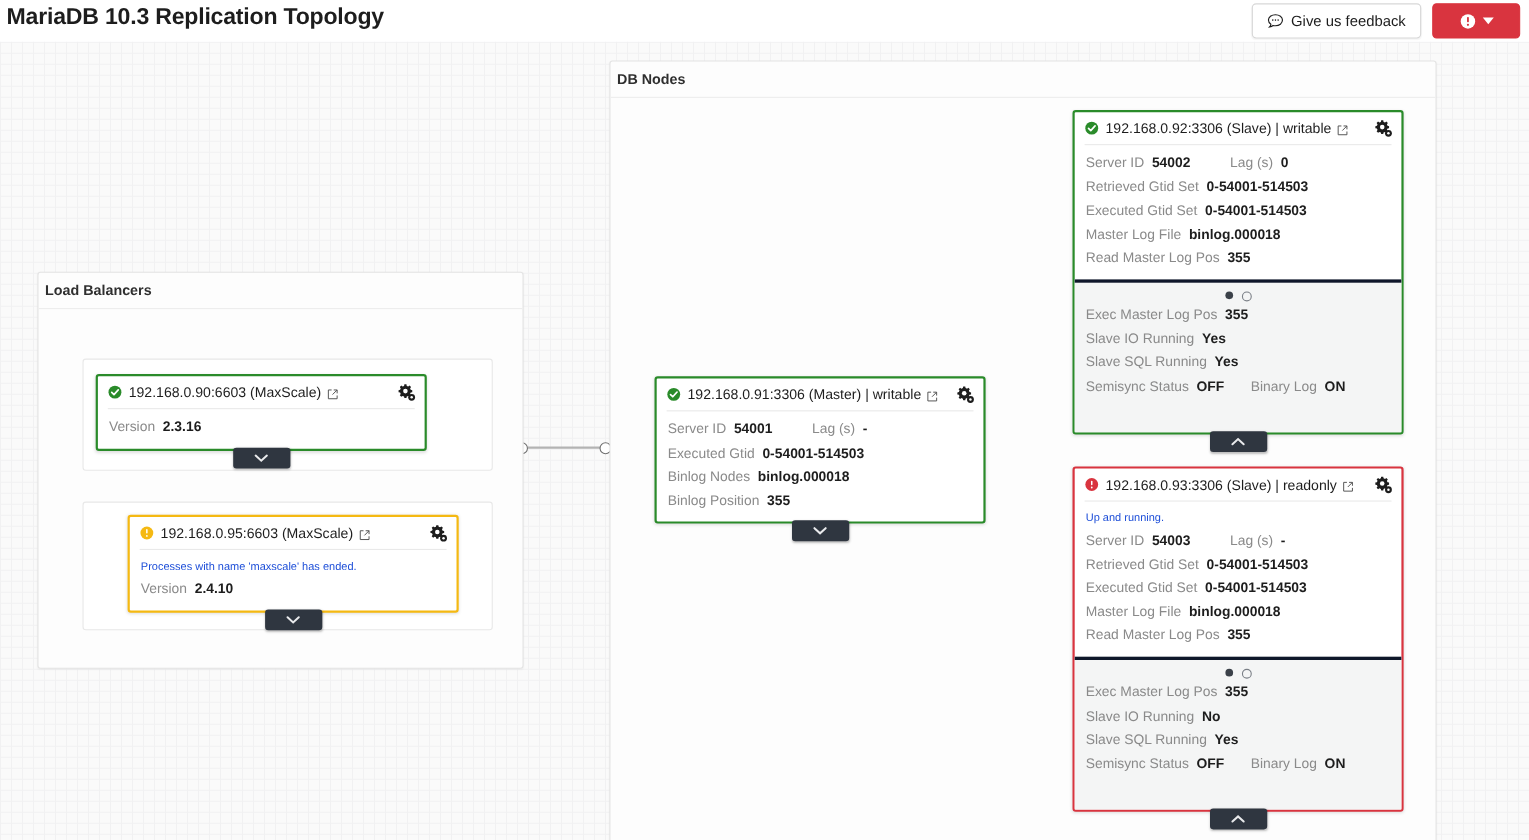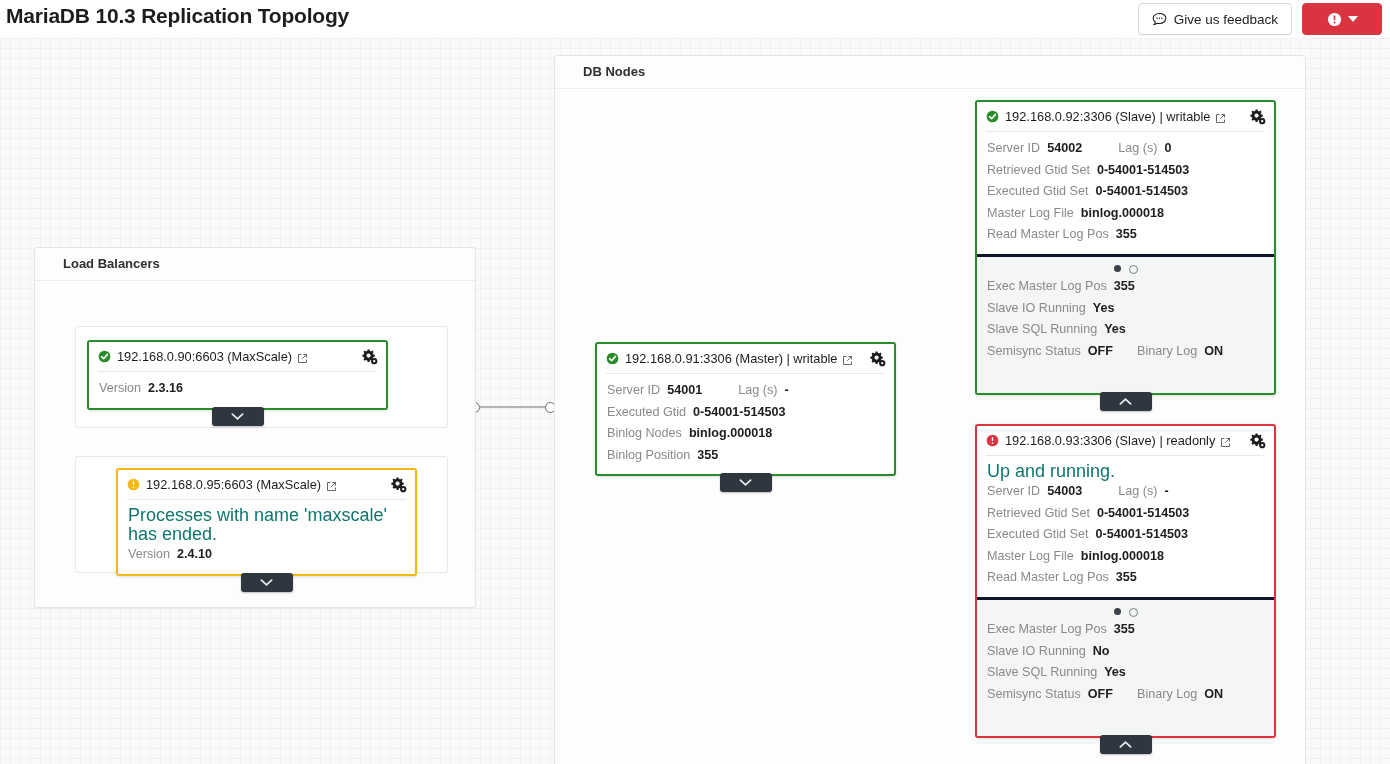--- a/index.html
+++ b/index.html
@@ -51,21 +51,21 @@
   }
   .svg-layer { position: absolute; left: 0; top: 0; width: 1390px; height: 726px; pointer-events: none; }
 
   
   .group-panel {
     position: absolute; background: #fdfdfd;
     border: 1px solid #e4e4e4; border-radius: 3px;
     box-shadow: 0 1px 2px rgba(0,0,0,0.04);
   }
   .group-title {
-    position: absolute; left: 28px; top: 8px;
+    position: absolute; left: 6px; top: 8px;
     font-size: 13px; font-weight: bold; color: #2f2f2f;
   }
   .group-divider {
     position: absolute; left: 0; right: 0; top: 32px; height: 1px; background: #ededed;
   }
   #lb-panel { left: 34px; top: 209px; width: 440px; height: 359px; }
   #db-panel { left: 554px; top: 17px; width: 750px; height: 740px; }
 
   .inner-box {
     position: absolute; background: #ffffff;
@@ -88,21 +88,21 @@
   .node-head .title {
     font-size: 12.8px; color: #1d1d1d; white-space: nowrap;
   }
   .node-head .gear { position: absolute; right: 8px; top: 6px; cursor: pointer; }
   .head-rule { height: 1px; background: #e9e9e9; margin: 0 9px; }
 
   .node-body { padding: 6px 10px 8px 10px; }
   .row { display: flex; align-items: baseline; line-height: 21.6px; white-space: nowrap; }
   .k { font-size: 12.6px; color: #8a8a8a; }
   .v { font-size: 12.6px; color: #1d1d1d; font-weight: bold; margin-left: 7px; }
-  .msg { font-size: 18px; color: #0f766e; line-height: 19px; }
+  .msg { font-size: 10px; color: #1d4ed8; line-height: 19px; }
 
   .node-foot {
     background: #f4f5f5; border-top: 3px solid #0f172a;
     padding: 2px 10px 10px 10px; position: relative;
   }
   .dots { display: flex; justify-content: center; gap: 8px; padding: 6px 0 2px 0; }
   .dot { width: 7px; height: 7px; border-radius: 50%; }
   .dot.on  { background: #3b4149; }
   .dot.off { background: transparent; border: 1px solid #7a7f86; }
 

